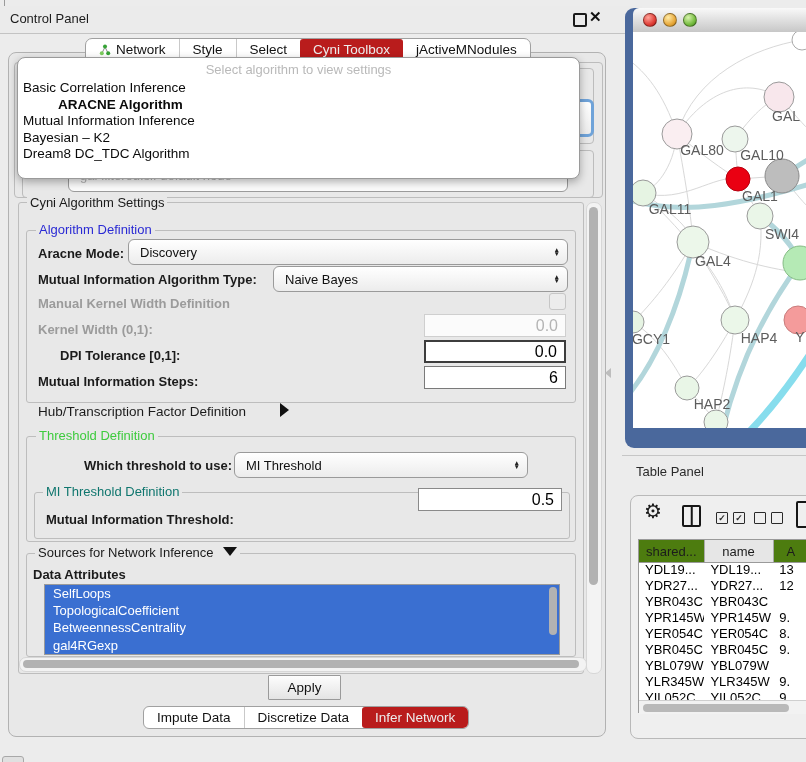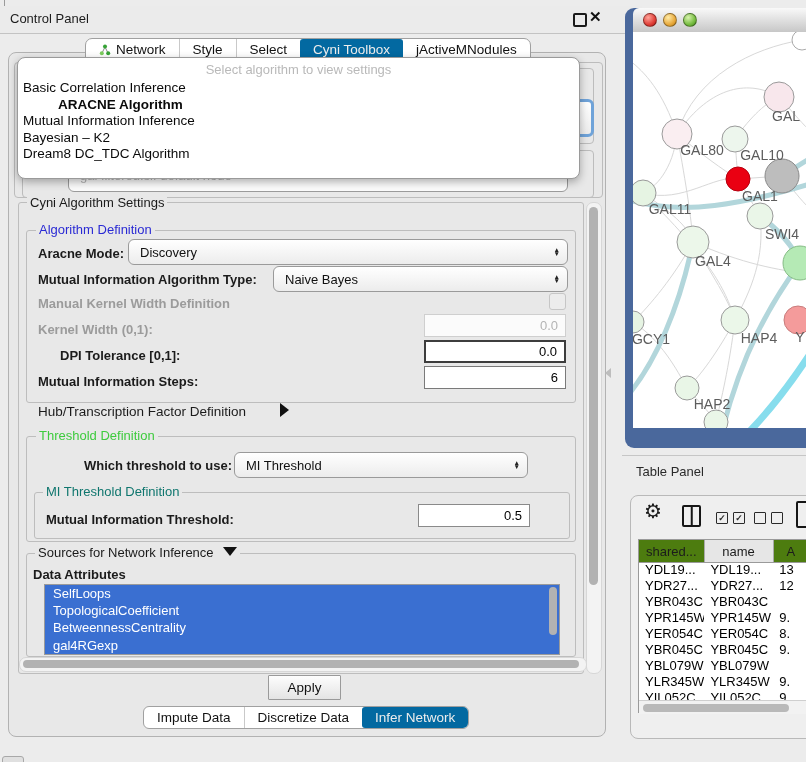--- a/index.html
+++ b/index.html
@@ -12,21 +12,21 @@
   .float-btn{position:absolute;left:573px;top:7px;width:10px;height:10px;border:2px solid #1a1a1a;border-radius:2px;}
   .close-btn{position:absolute;left:589px;top:2px;font-size:15px;font-weight:bold;color:#111;}
   .notch{left:0;top:0;width:4px;height:6px;border-right:1px solid #9a9a9a;}
   .cp-panel{left:8px;top:52px;width:596px;height:683px;background:#e8e8e8;border:1px solid #b2b2b2;border-radius:8px;}
   
   .tabbar{display:flex;align-items:stretch;background:#fff;border:1px solid #a0a0a0;overflow:hidden;}
   .top-tabbar{left:85px;top:38px;height:21px;border-radius:7px 7px 3px 3px;}
   .bottom-tabbar{left:143px;top:706px;height:21px;border-radius:6px;}
   .tab{display:flex;align-items:center;padding:0 13px;font-size:13.5px;color:#111;white-space:nowrap;}
   .tab.sep{border-left:1px solid #c9c9c9;}
-  .tab.sel{background:#0369a1;color:#ededed;border-left:none;border-radius:3px;justify-content:flex-end;}
+  .tab.sel{background:#b91c1c;color:#ededed;border-left:none;border-radius:3px;justify-content:flex-end;}
   .tabicon{display:inline-block;margin-right:5px;line-height:0;}
   
   .frag{border:1px solid #bcbcbc;border-radius:4px;background:#e8e8e8;}
   .combo{border:1px solid #9a9a9a;border-radius:6px;background:linear-gradient(#ffffff,#ececec);
          display:flex;align-items:center;font-size:13px;color:#111;}
   .combo .cv{padding-left:11px;}
   .combo .arrows{margin-left:auto;padding-right:7px;display:flex;flex-direction:column;align-items:center;
                  font-size:6.5px;line-height:4.5px;color:#222;}
   .blue-frag{border:3px solid #6fa3d9;}
   .ghost-combo{color:#b3b3b3;background:#fbfbfb;}
@@ -35,21 +35,21 @@
             border-radius:8px;box-shadow:0 3px 9px rgba(0,0,0,.30);z-index:50;}
   .dd-prompt{text-align:center;font-size:13px;color:#b9b9b9;padding-top:4px;}
   .dd-item{font-size:13.5px;color:#0a0a0a;padding-left:5px;height:16.5px;line-height:16.5px;white-space:nowrap;}
   .dd-item.bold{font-weight:bold;padding-left:40px;}
   
   .group{position:absolute;border:1px solid #bdbdbd;border-radius:3px;}
   .glabel{position:absolute;font-size:13px;background:#e8e8e8;padding:0 3px;white-space:nowrap;}
   .lbl{position:absolute;font-size:13px;font-weight:bold;color:#1b1b1b;white-space:nowrap;}
   .lbl.dim{color:#9b9b9b;}
   .lbl.plain{font-weight:normal;color:#1b1b1b;font-size:13.5px;}
-  .field{position:absolute;background:#fff;font-size:13px;color:#000;display:flex;align-items:center;
+  .field{position:absolute;background:#fff;font-size:16px;color:#000;display:flex;align-items:center;
          justify-content:flex-end;padding-right:7px;box-sizing:border-box;padding-left:12px;}
   .checkbox{position:absolute;width:15px;height:15px;border:1px solid #c6c6c6;border-radius:3px;background:#ececec;}
   .scroll-track{position:absolute;background:#f3f3f3;border:1px solid #d7d7d7;border-radius:7px;}
   .scroll-thumb{position:absolute;background:#b2b2b2;border-radius:5px;}
   .list{position:absolute;background:#fff;border:1px solid #9a9a9a;overflow:hidden;}
   .src-item{height:17.2px;line-height:17.2px;font-size:13px;color:#fff;background:#3a6fd1;padding-left:8px;}
   .btn{position:absolute;border:1px solid #9a9a9a;border-radius:1px;background:linear-gradient(#fdfdfd,#e4e4e4);
        font-size:13.5px;color:#111;display:flex;align-items:center;justify-content:center;}
   .tri{display:inline-block;width:0;height:0;}
   
@@ -196,21 +196,21 @@
     <span class="arrows">
         <span>▲</span>
         <span>▼</span>
       </span>
   </div>
 
   <div class="group" style="left:34px;top:492px;width:534px;height:45px;"></div>
   <span class="glabel" style="left:43px;top:484px;color:#0f766e;">MI Threshold Definition</span>
 
   <span class="lbl" style="left:46px;top:512px;">Mutual Information Threshold:</span>
-  <div class="field" style="left:418px;top:504px;width:112px;height:23px;border:1px solid #8a8a8a;">0.5</div>
+  <div class="field" style="left:418px;top:488px;width:144px;height:23px;border:1px solid #8a8a8a;">0.5</div>
 
   <div class="group" style="left:26px;top:553px;width:548px;height:102px;"></div>
   <span class="glabel" style="left:35px;top:545px;color:#1a1a1a;">
     <span>Sources for Network Inference</span>
     <span class="tri" style="border-left:7px solid transparent;border-right:7px solid transparent;border-top:9px solid #111;margin-left:6px;vertical-align:1px;"></span>
   </span>
   <span class="lbl" style="left:33px;top:567px;">Data Attributes</span>
 
   <div class="list" style="left:44px;top:584px;width:514px;height:69px;">
     <div id="srcList">

